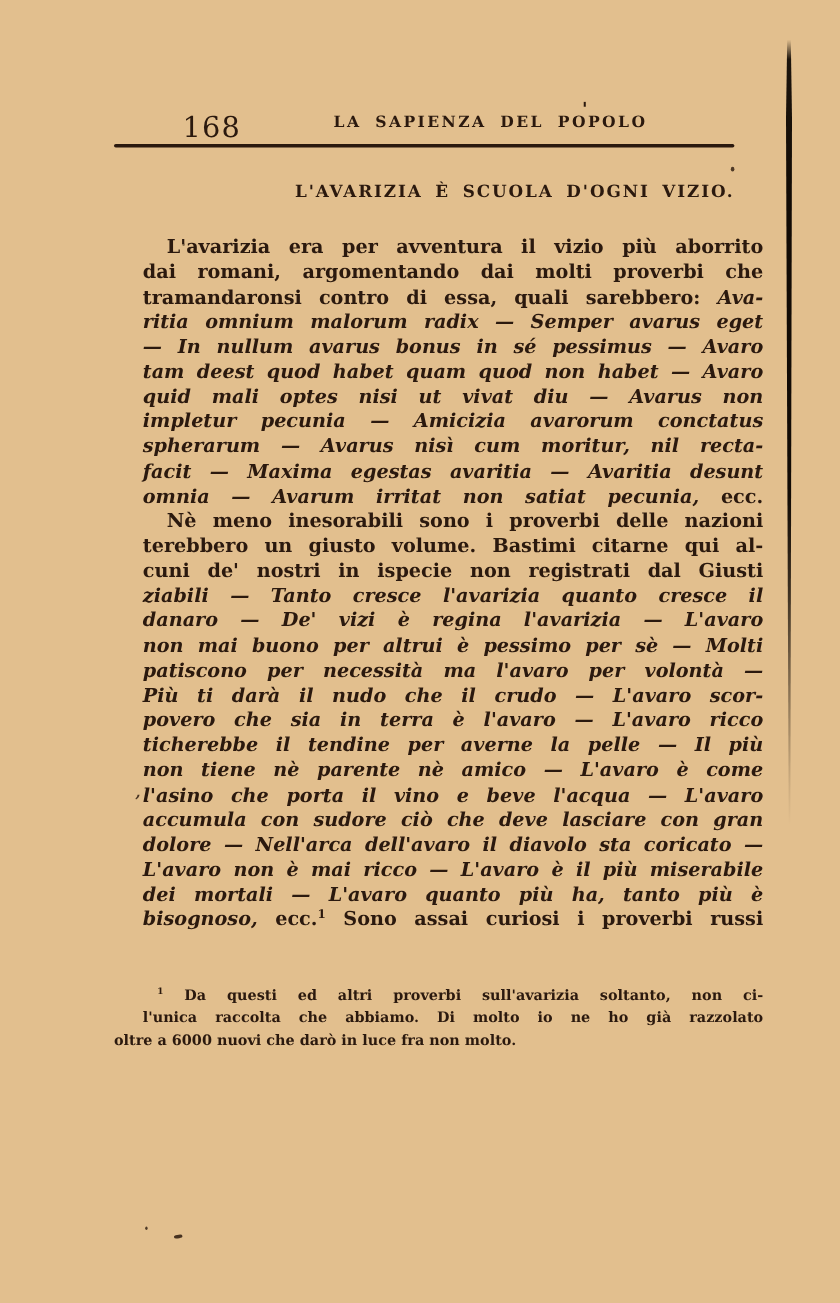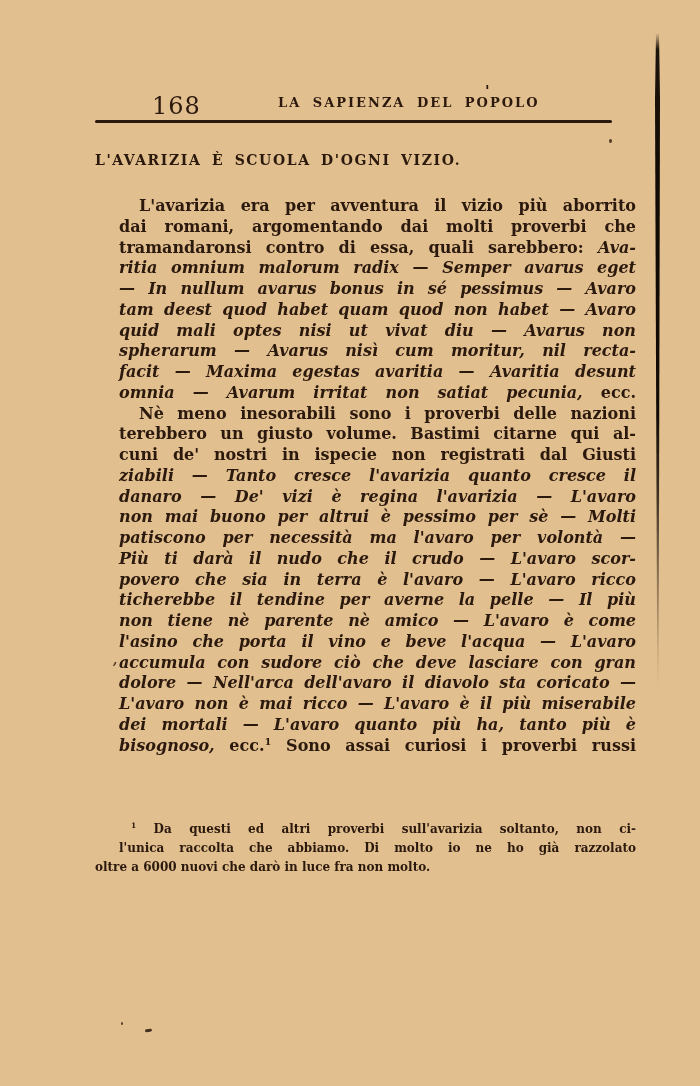--- a/index.html
+++ b/index.html
@@ -28,21 +28,21 @@
     font-size:13px;font-weight:bold;letter-spacing:2px;word-spacing:5px;
     white-space:nowrap;
   }
   .header-rule{
     position:absolute;top:120px;left:95px;width:517px;height:3px;
     background:var(--ink);border-radius:2px;
   }
   
   .section-title{
     position:absolute;top:152px;left:95px;width:517px;
-    text-align:left;
+    text-align:right;
     font-size:14px;font-weight:bold;letter-spacing:1.6px;word-spacing:4px;
     white-space:nowrap;
   }
   
   .bodytext{
     position:absolute;top:196px;left:95px;width:517px;
     font-size:16px;font-weight:bold;line-height:20.75px;
   }
   .footnote{
     position:absolute;top:820px;left:95px;width:517px;
@@ -98,20 +98,21 @@
   <div class="section-title">L'AVARIZIA È SCUOLA D'OGNI VIZIO.</div>
 
   <div class="bodytext" id="body-text">
       <div class="tline just ind"><span>L'avarizia era per avventura il vizio più aborrito</span></div>
       <div class="tline just"><span>dai romani, argomentando dai molti proverbi che</span></div>
       <div class="tline just"><span>tramandaronsi contro di essa, quali sarebbero: </span><span class="it">Ava-</span></div>
       <div class="tline just"><span class="it">ritia omnium malorum radix — Semper avarus eget</span></div>
       <div class="tline just"><span class="it">— In nullum avarus bonus in sé pessimus — Avaro</span></div>
       <div class="tline just"><span class="it">tam deest quod habet quam quod non habet — Avaro</span></div>
       <div class="tline just"><span class="it">quid mali optes nisi ut vivat diu — Avarus non</span></div>
+      <div class="tline just"><span class="it">impletur pecunia — Amicizia avarorum conctatus</span></div>
       <div class="tline just"><span class="it">spherarum — Avarus nisì cum moritur, nil recta-</span></div>
       <div class="tline just"><span class="it">facit — Maxima egestas avaritia — Avaritia desunt</span></div>
       <div class="tline just"><span class="it">omnia — Avarum irritat non satiat pecunia,</span><span> ecc.</span></div>
       <div class="tline just ind"><span>Nè meno inesorabili sono i proverbi delle nazioni</span></div>
       <div class="tline just"><span>terebbero un giusto volume. Bastimi citarne qui al-</span></div>
       <div class="tline just"><span>cuni de' nostri in ispecie non registrati dal Giusti</span></div>
       <div class="tline just"><span class="it">ziabili — Tanto cresce l'avarizia quanto cresce il</span></div>
       <div class="tline just"><span class="it">danaro — De' vizi è regina l'avarizia — L'avaro</span></div>
       <div class="tline just"><span class="it">non mai buono per altrui è pessimo per sè — Molti</span></div>
       <div class="tline just"><span class="it">patiscono per necessità ma l'avaro per volontà —</span></div>

